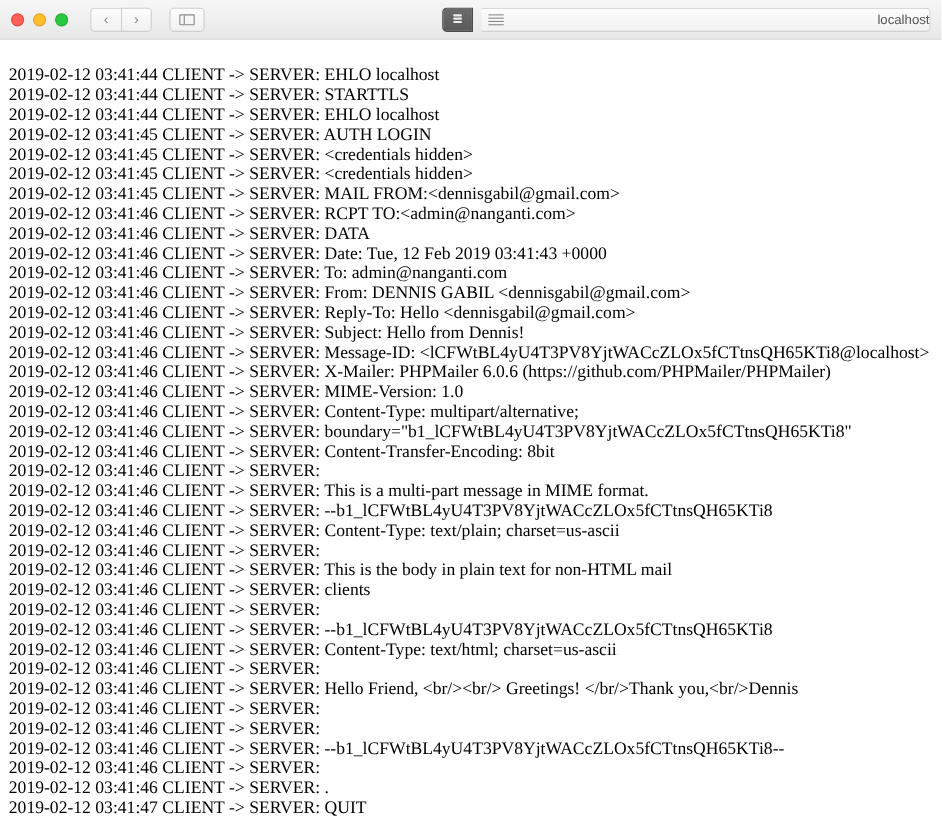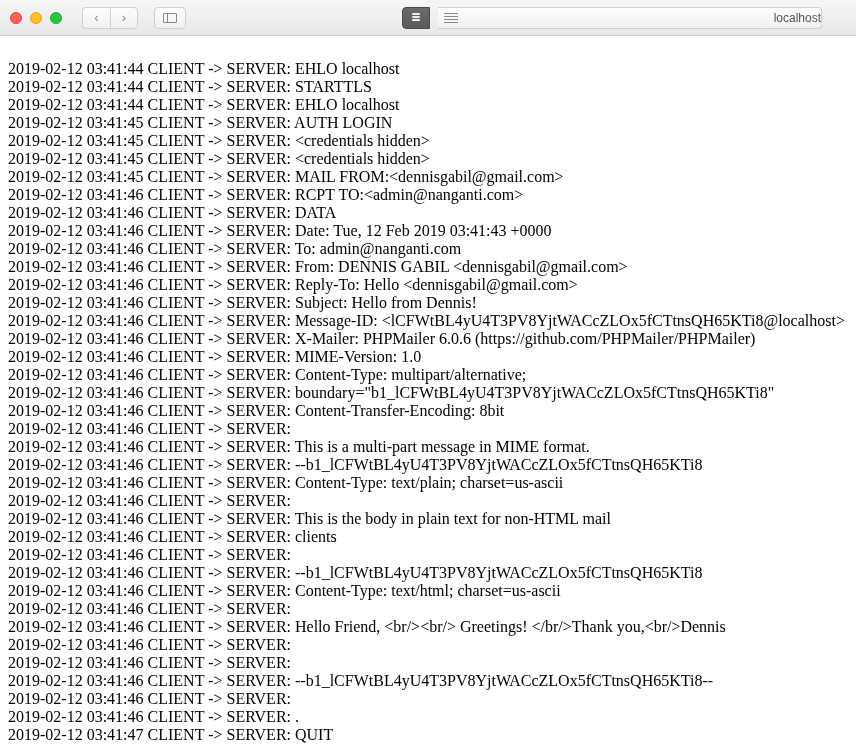--- a/index.html
+++ b/index.html
@@ -105,21 +105,21 @@
       height: 22px;
       background: linear-gradient(#fdfdfd,#f1f1f1);
       border: 1px solid #cfcfcf;
       border-left: none;
       border-radius: 0 4px 4px 0;
       display: flex;
       align-items: center;
       justify-content: center;
       font-size: 12px;
       color: #555;
-      margin-right: 24px;
+      margin-right: 0;
     }
     .lines-btn {
       width: 14px;
       height: 10px;
       display: flex;
       flex-direction: column;
       justify-content: space-between;
       margin-right: auto;
       margin-left: 6px;
     }

